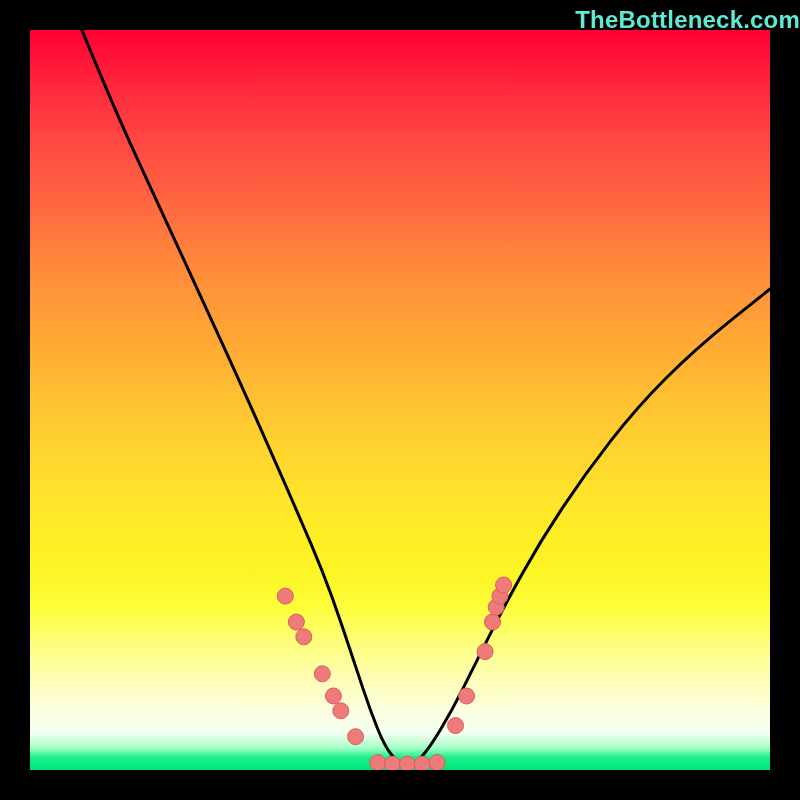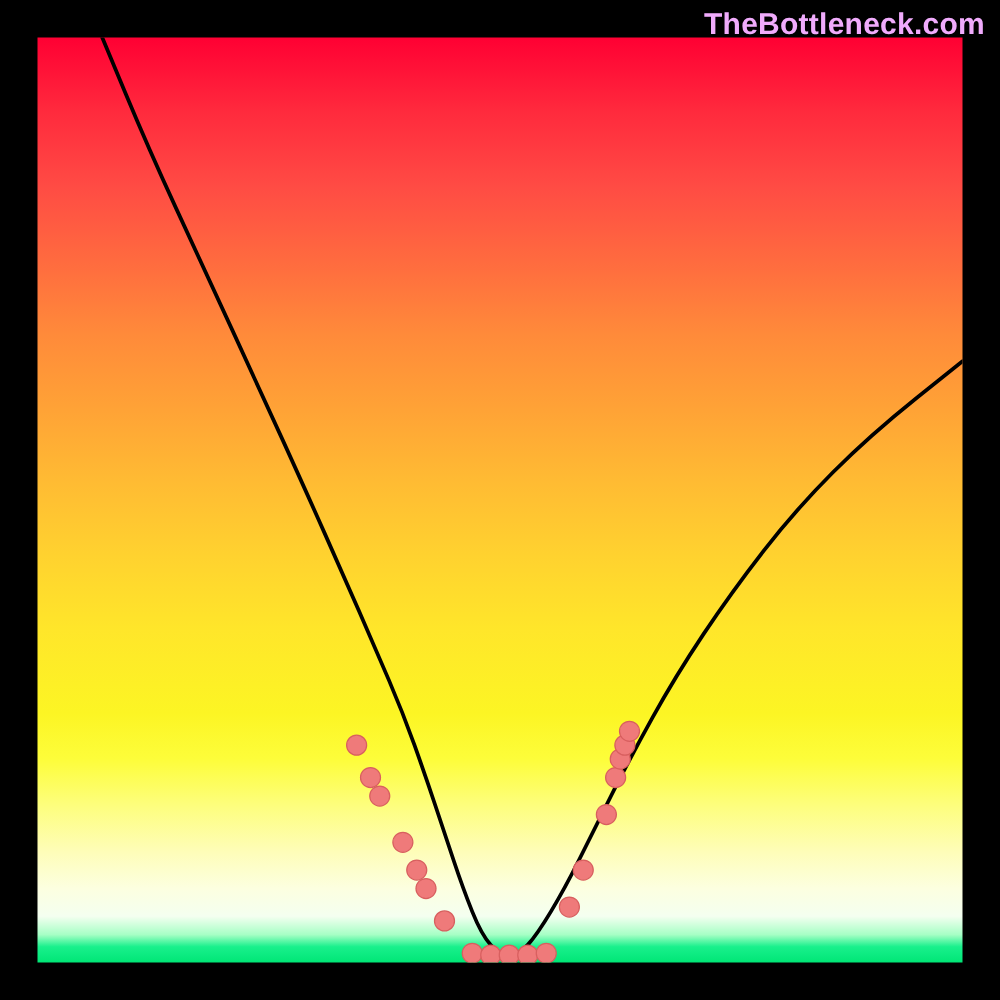--- a/index.html
+++ b/index.html
@@ -41,25 +41,25 @@
       #fcffe0 92%,
       #f4fff0 95%,
       #a6ffc5 97%,
       #19f08c 98.3%,
       #00e676 100%
     );
   }
   .watermark {
     position: absolute;
     top: 6px;
-    right: 12px;
+    right: 0;
     font-family: Arial, Helvetica, sans-serif;
     font-size: 24px;
     font-weight: 600;
-    color: #f0abfc;
+    color: #5eead4;
     letter-spacing: 0.2px;
     user-select: none;
   }
   svg.curve {
     position: absolute;
     top: 0;
     left: 0;
     width: 740px;
     height: 740px;
   }

